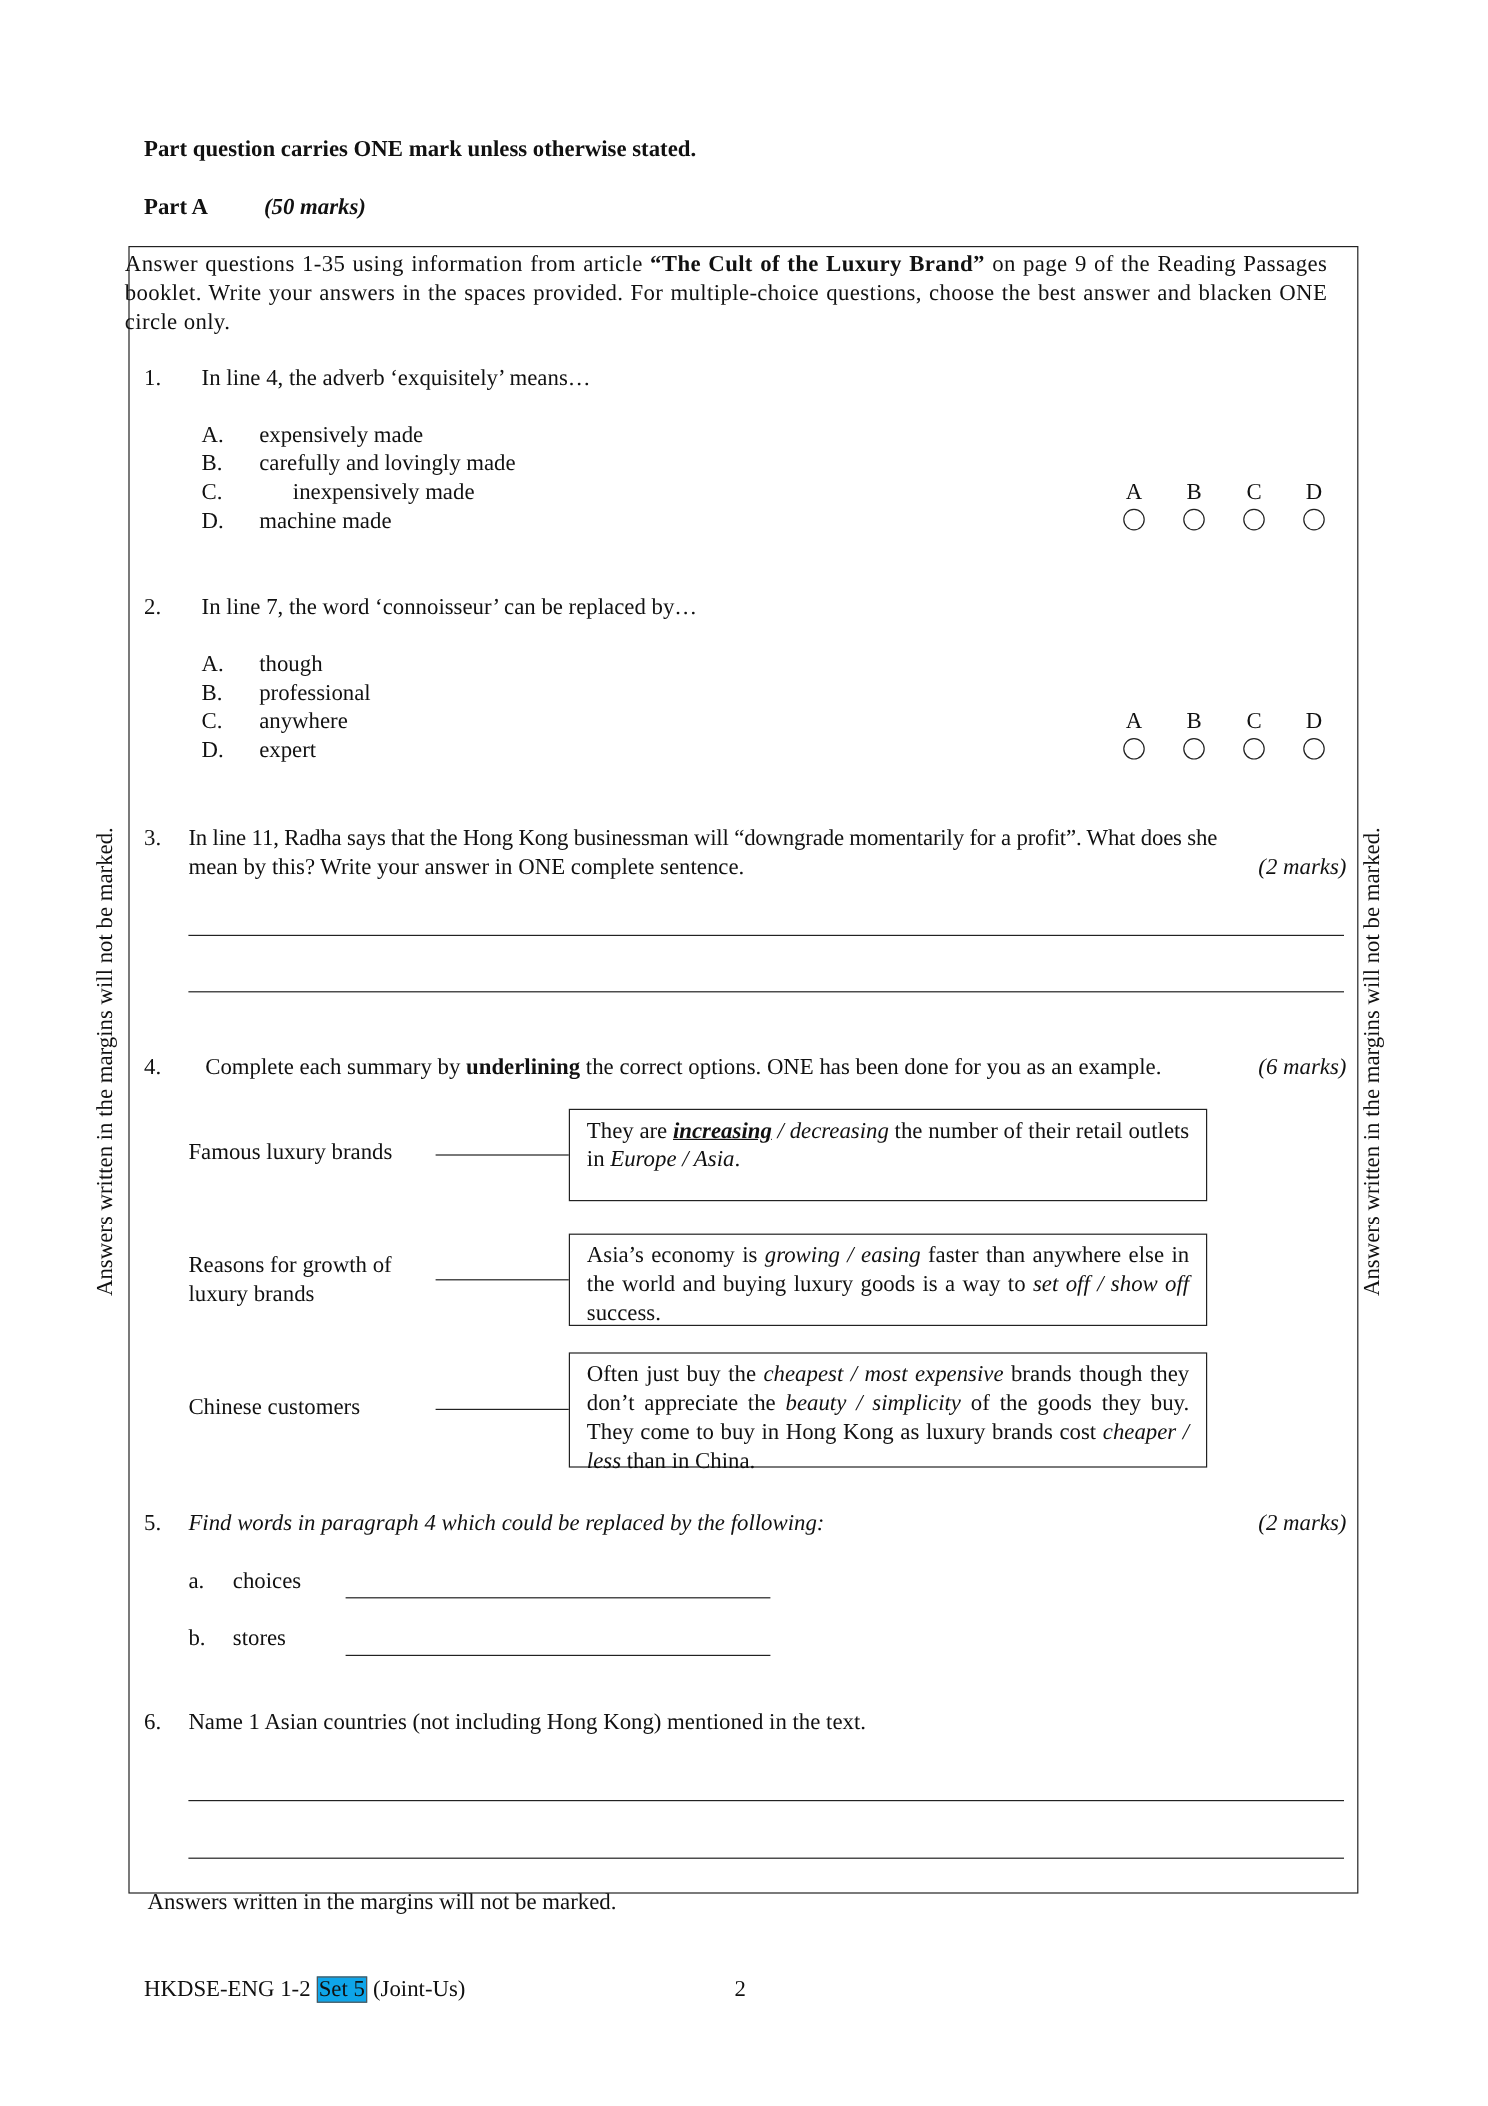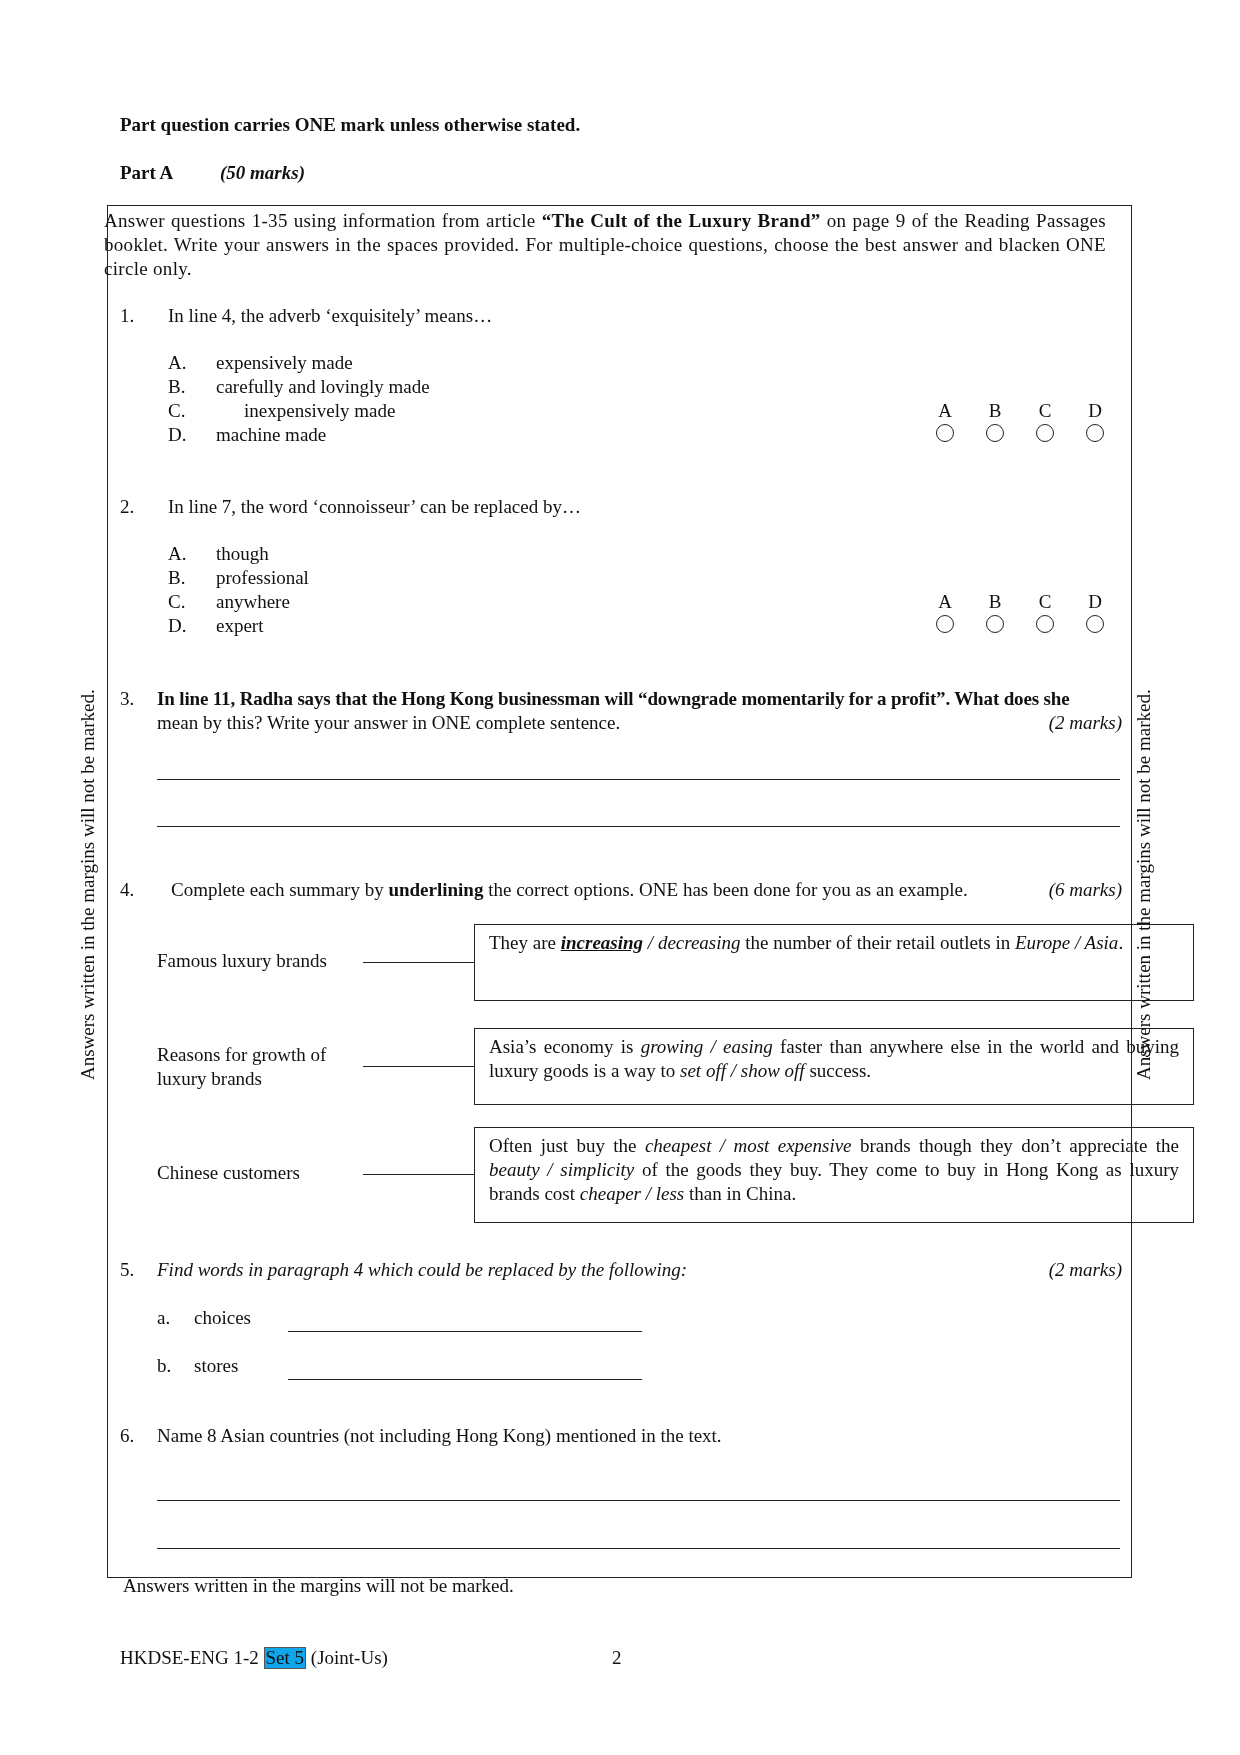--- a/index.html
+++ b/index.html
@@ -38,21 +38,21 @@
   .bubble {
     display: block; width: 16px; height: 16px; border: 1.3px solid #222;
     border-radius: 50%; margin: 1px auto 0 auto; cursor: pointer; background: #fff;
   }
 
   .answer-line { position: absolute; height: 0; border-top: 1.3px solid #222; }
 
   .summary-label { position: absolute; left: 157px; width: 200px; }
   .connector { position: absolute; left: 363px; width: 111px; height: 0; border-top: 1.3px solid #222; }
   .summary-box {
-    position: absolute; left: 474px; width: 720px; box-sizing: border-box;
+    position: absolute; left: 474px; width: 532px; box-sizing: border-box;
     border: 1.5px solid #222; padding: 6px 14px 8px 14px; text-align: justify;
   }
   .summary-box .opt { font-style: italic; cursor: pointer; }
   .summary-box .opt-selected { font-style: italic; font-weight: bold; text-decoration: underline; }
 
   #footer-note { left: 123px; top: 1574px; }
   #footer-code { left: 120px; top: 1646px; }
   #footer-set {
     display: inline-block; background: #0ea5e9; border: 1px solid #555;
     padding: 0 1px; line-height: 20px;
@@ -138,21 +138,21 @@
       </div>
     <div class="bubble-col" style="left:150px;">
         <span class="lbl">D</span>
         <span class="bubble"></span>
       </div>
   </div>
 </div>
 
 <div>
   <span class="qnum" style="left:120px; top:687px;">3.</span>
-  <span class="qtext" style="left:157px; top:687px; letter-spacing:-0.15px;font-weight:bold;">In line 11, Radha says that the Hong Kong businessman will “downgrade momentarily for a profit”. What does she</span>
+  <span class="qtext" style="left:157px; top:687px; letter-spacing:-0.15px;">In line 11, Radha says that the Hong Kong businessman will “downgrade momentarily for a profit”. What does she</span>
   <span class="qtext" style="left:157px; top:711px;">mean by this? Write your answer in ONE complete sentence.</span>
   <span class="marks" style="top:711px;">(2 marks)</span>
   <div class="answer-line" style="left:157px; top:779px; width:963px;"></div>
   <div class="answer-line" style="left:157px; top:826px; width:963px;"></div>
 </div>
 
 <div>
   <span class="qnum" style="left:120px; top:878px;">4.</span>
   <span class="qtext" style="left:171px; top:878px;"><span>Complete each summary by </span><span class="bold">underlining</span><span> the correct options. ONE has been done for you as an example.</span></span>
   <span class="marks" style="top:878px;">(6 marks)</span>
@@ -179,21 +179,21 @@
   <span class="opt-text" style="left:194px; top:1306px;">choices</span>
   <div class="answer-line" style="left:288px; top:1331px; width:354px;"></div>
 
   <span class="opt-letter" style="left:157px; top:1354px;">b.</span>
   <span class="opt-text" style="left:194px; top:1354px;">stores</span>
   <div class="answer-line" style="left:288px; top:1379px; width:354px;"></div>
 </div>
 
 <div>
   <span class="qnum" style="left:120px; top:1424px;">6.</span>
-  <span class="qtext" style="left:157px; top:1424px;">Name 8 Asian countries (not including Hong Kong) mentioned in the text.</span>
+  <span class="qtext" style="left:157px; top:1424px;">Name 1 Asian countries (not including Hong Kong) mentioned in the text.</span>
   <div class="answer-line" style="left:157px; top:1500px; width:963px;"></div>
   <div class="answer-line" style="left:157px; top:1548px; width:963px;"></div>
 </div>
 
 <div id="footer-note" class="abs">Answers written in the margins will not be marked.</div>
 <div id="footer-code" class="abs"><span>HKDSE-ENG 1-2</span> <span id="footer-set">Set 5</span> <span>(Joint-Us)</span></div>
 <div id="page-num" class="abs">2</div>
 
 <div id="margin-left" class="margin-note">Answers written in the margins will not be marked.</div>
 <div id="margin-right" class="margin-note">Answers written in the margins will not be marked.</div>

